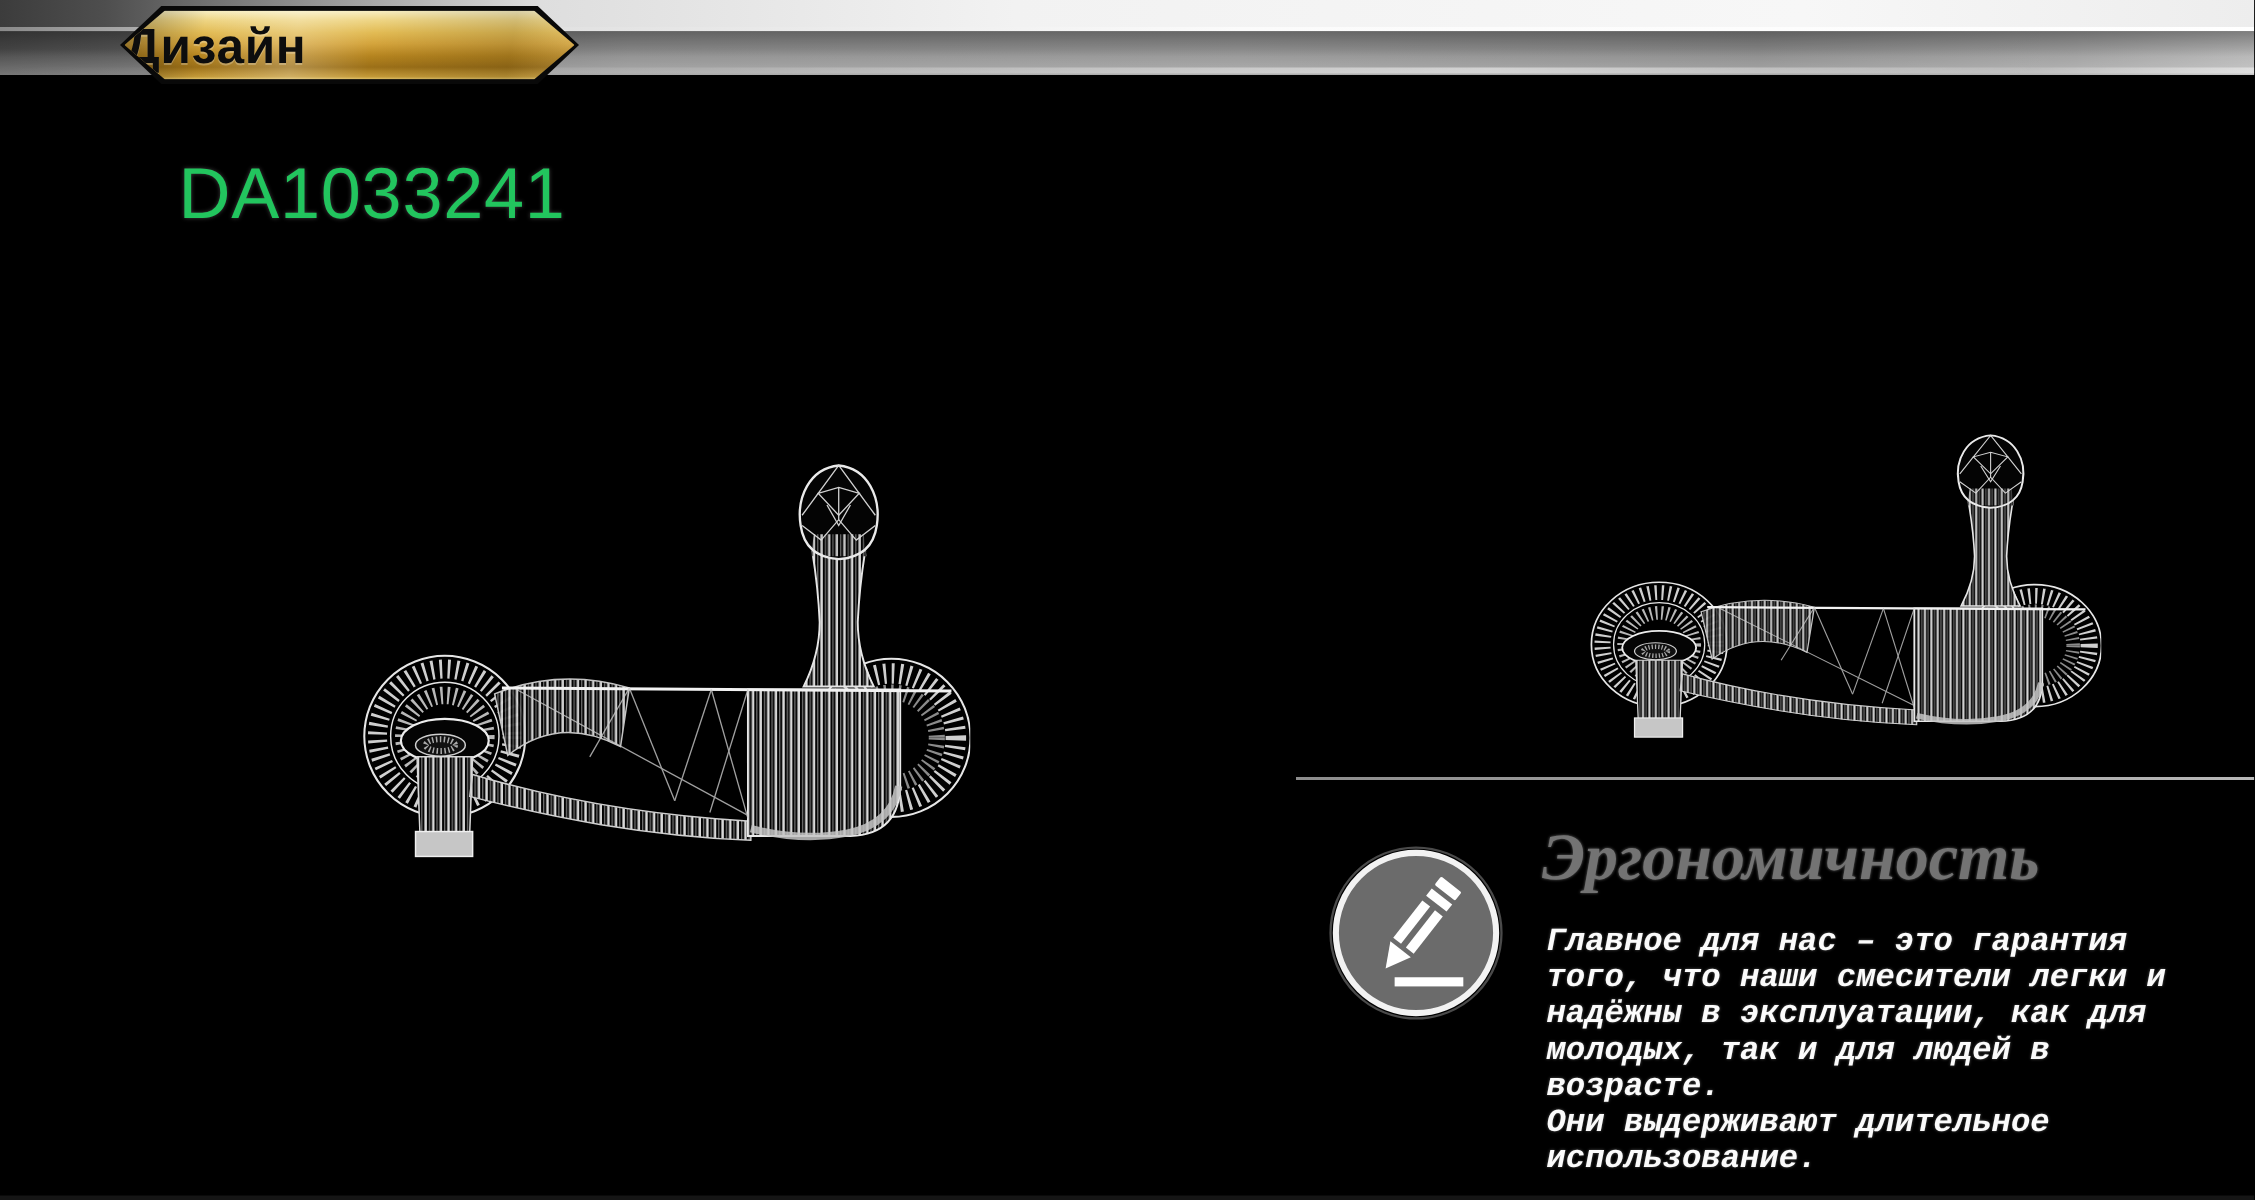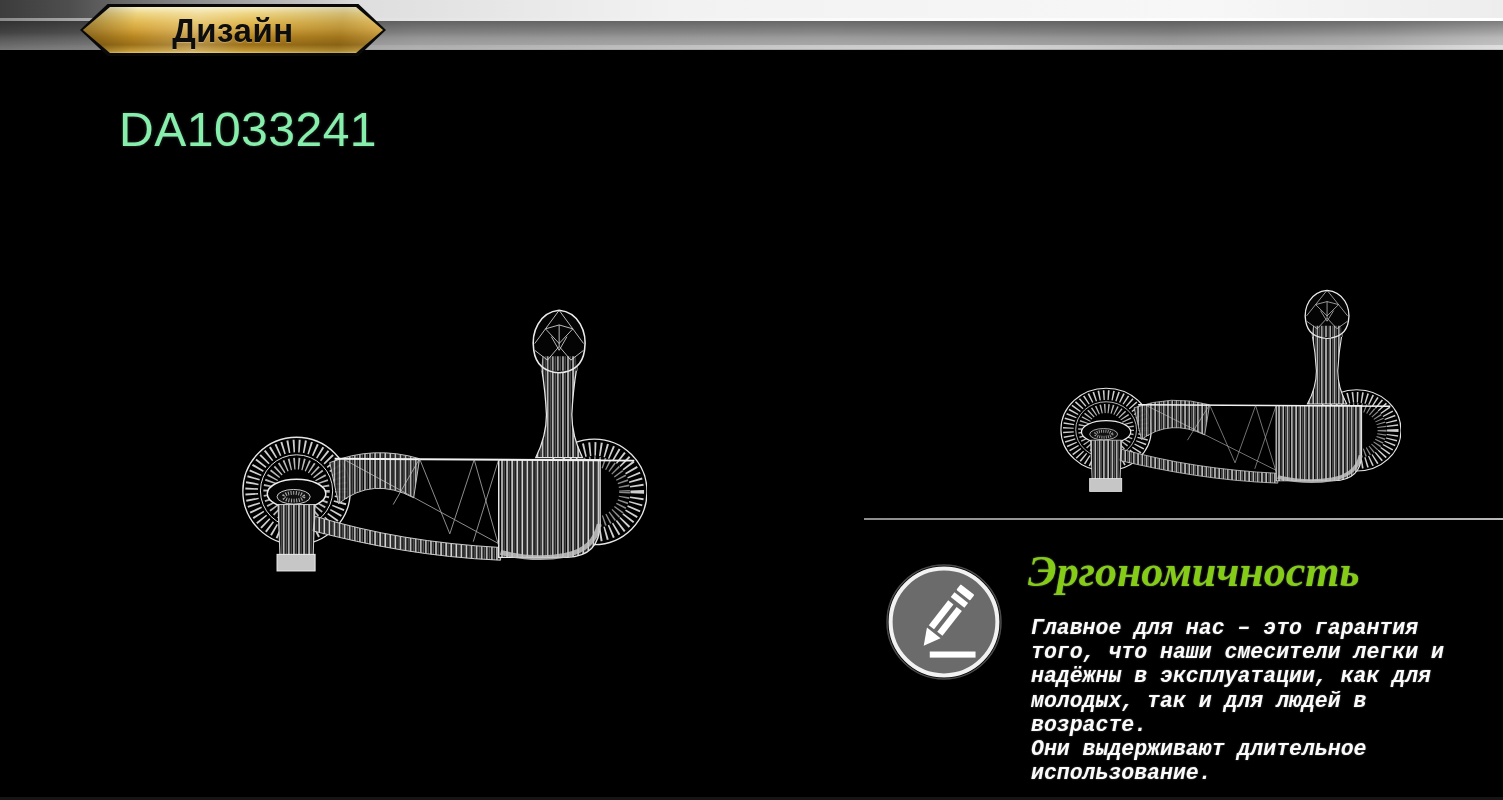--- a/index.html
+++ b/index.html
@@ -36,48 +36,48 @@
     clip-path:polygon(0 50%,9% 0,91% 0,100% 50%,91% 100%,9% 100%);
     background:#090909;
     filter:drop-shadow(0 2px 3px rgba(0,0,0,.7));
   }
   .banner-inner{
     position:absolute;left:3px;top:3px;right:3px;bottom:3px;
     clip-path:polygon(0 50%,9% 0,91% 0,100% 50%,91% 100%,9% 100%);
     background:
       linear-gradient(100deg,rgba(0,0,0,.30) 0%,rgba(0,0,0,0) 18%,rgba(255,255,255,.22) 38%,rgba(255,255,255,0) 55%,rgba(0,0,0,.12) 85%,rgba(255,255,255,.10) 100%),
       linear-gradient(180deg,#f8efc4 0%,#eed584 14%,#e2bb54 32%,#d4a43c 48%,#b5841f 66%,#9c7018 82%,#c49a38 96%,#e3c66e 100%);
-    display:flex;align-items:center;justify-content:center;
+    display:flex;align-items:center;
   }
   .banner-label{
     font-family:"Liberation Sans",sans-serif;
     font-weight:800;font-size:33px;line-height:1;
     color:#0d0d0d;letter-spacing:.5px;
     text-shadow:0 1px 0 rgba(255,255,255,.25);
   }
   
   .product-code{
     position:absolute;left:119px;top:102px;
     font-size:48px;font-weight:400;letter-spacing:.5px;
-    color:#86efac;text-shadow:0 0 3px rgba(255,255,255,.25);
+    color:#22c55e;text-shadow:0 0 3px rgba(255,255,255,.25);
   }
   
   .faucet-left{position:absolute;left:237px;top:296px;}
   .faucet-right{position:absolute;left:1056px;top:282px;}
   
   .divider{
     position:absolute;left:864px;top:518px;width:639px;height:2px;
     background:linear-gradient(90deg,#8d8d8d 0%,#a2a2a2 55%,#b8b8b8 100%);
   }
   .icon-circle{position:absolute;left:886px;top:564px;width:116px;height:116px;}
   .ergo-title{
     position:absolute;left:1028px;top:548px;margin:0;
     font-family:"Liberation Serif",serif;
     font-style:italic;font-weight:700;
-    font-size:44px;line-height:1.1;color:#84cc16;
+    font-size:44px;line-height:1.1;color:#737373;
     text-shadow:0 0 2px rgba(255,255,255,.4);
   }
   .ergo-body{
     position:absolute;left:1031px;top:616px;margin:0;width:460px;
     font-family:Liberation Mono, monospace;
     font-style:italic;font-weight:700;
     font-size:21.5px;line-height:24.2px;color:#fbfbfb;
     white-space:pre-line;
     text-shadow:0 0 2px rgba(255,255,255,.35);
   }

